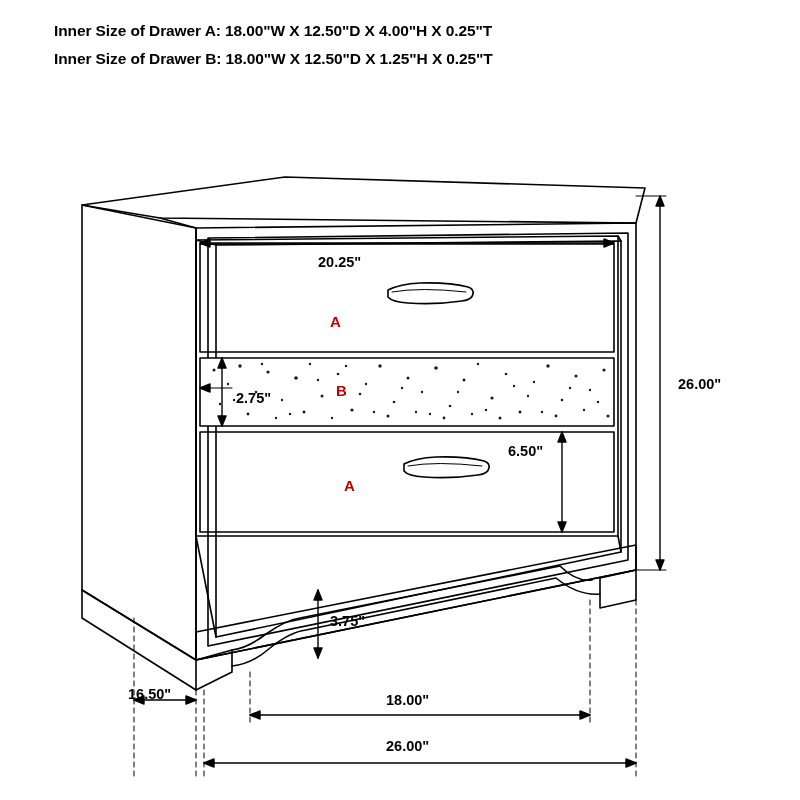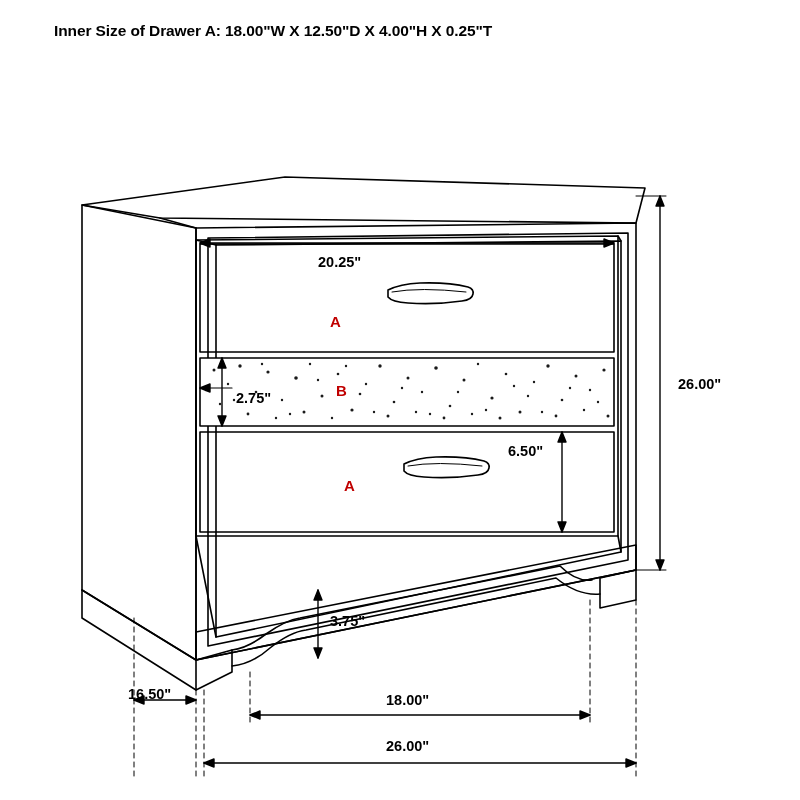--- a/index.html
+++ b/index.html
@@ -54,20 +54,21 @@
     font-weight: bold;
     color: #c00000;
   }
 </style>
 </head>
 <body>
 
 <div id="stage">
 
   <div class="spec-line" id="spec-a">Inner Size of Drawer A: 18.00"W X 12.50"D X 4.00"H X 0.25"T</div>
+  <div class="spec-line" id="spec-b">Inner Size of Drawer B: 18.00"W X 12.50"D X 1.25"H X 0.25"T</div>
 
   <svg id="drawing" viewBox="0 0 800 800">
     <g fill="none" stroke="#000" stroke-width="1.6" stroke-linejoin="round" stroke-linecap="round">
 
       <path d="M82 205 L285 177 L645 188 L636 223 L160 218 Z"></path>
 
       <path d="M82 205 L82 590 L196 660 L196 228 Z"></path>
       <path d="M160 218 L196 228"></path>
 
       <path d="M196 228 L636 223 L636 570 L196 660 Z"></path>

